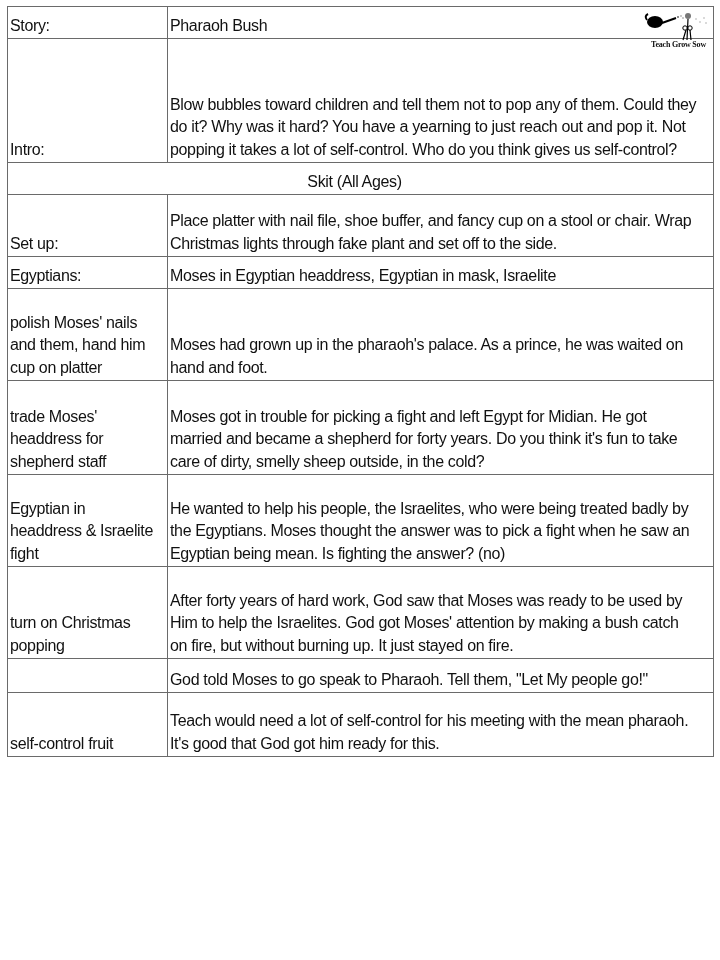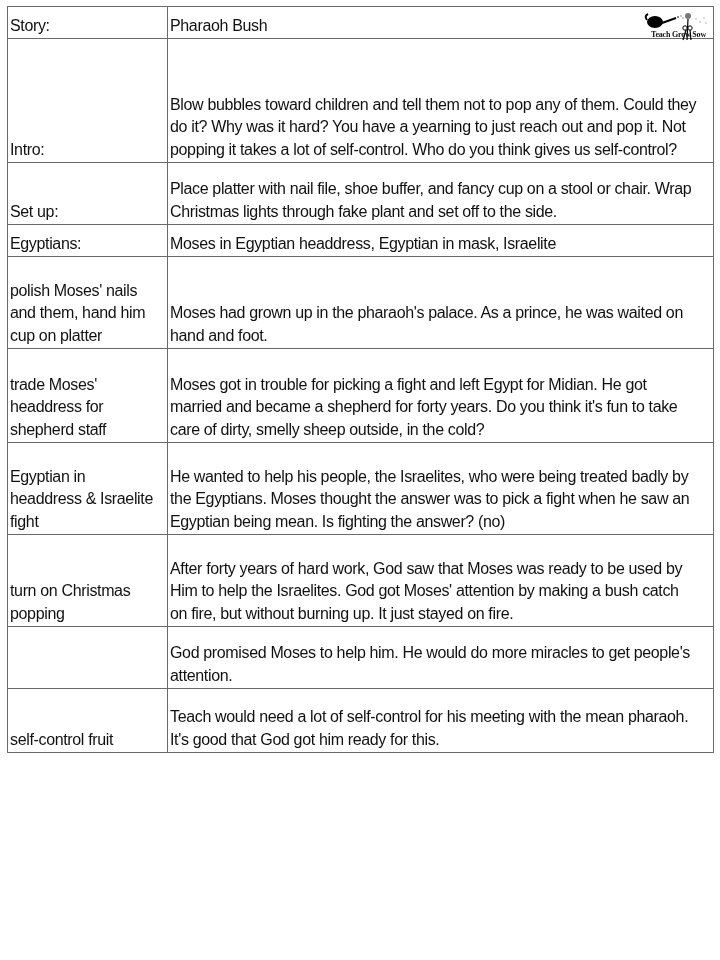--- a/index.html
+++ b/index.html
@@ -4,34 +4,37 @@
   <style>
     html, body { margin: 0; padding: 0; background: #ffffff; }
     body { width: 720px; height: 960px; position: relative; overflow: hidden;
            font-family: "Liberation Sans Narrow", "Liberation Sans", sans-serif; color: #111; }
     table { position: absolute; left: 7px; top: 6px; width: 707px; border-collapse: collapse; table-layout: fixed; }
     td { border: 1.5px solid #6a6a6a; padding: 0 14px 1px 2px; vertical-align: bottom;
          font-size: 16px; line-height: 22.5px; letter-spacing: -0.35px; font-stretch: condensed; }
     td.label { width: 143px; }
     td.center { text-align: center; vertical-align: bottom; }
     .logo { position: absolute; left: 642px; top: 10px; width: 68px; height: 40px; }
-    .logo-text { position: absolute; left: 651px; top: 30px; font-size: 8px; font-weight: bold; font-family: "Liberation Serif", serif; white-space: nowrap; letter-spacing: -0.2px; }
+    .logo-text { position: absolute; left: 651px; top: 40px; font-size: 8px; font-weight: bold; font-family: "Liberation Serif", serif; white-space: nowrap; letter-spacing: -0.2px; }
   </style>
 </head>
 <body>
 
 <table>
   <tbody>
       <tr style="height:32px">
     <td class="label">Story:</td>
     <td>Pharaoh Bush</td>
   </tr>
   <tr style="height:124px">
     <td class="label">Intro:</td>
     <td>Blow bubbles toward children and tell them not to pop any of them. Could they do it? Why was it hard? You have a yearning to just reach out and pop it. Not popping it takes a lot of self-control. Who do you think gives us self-control?</td>
+  </tr>
+  <tr style="height:32px">
+    <td colspan="2" class="center">Skit (All Ages)</td>
   </tr>
   <tr style="height:62px">
     <td class="label">Set up:</td>
     <td>Place platter with nail file, shoe buffer, and fancy cup on a stool or chair. Wrap Christmas lights through fake plant and set off to the side.</td>
   </tr>
   <tr style="height:32px">
     <td class="label">Egyptians:</td>
     <td>Moses in Egyptian headdress, Egyptian in mask, Israelite</td>
   </tr>
   <tr style="height:92px">
@@ -43,23 +46,23 @@
     <td>Moses got in trouble for picking a fight and left Egypt for Midian. He got married and became a shepherd for forty years. Do you think it's fun to take care of dirty, smelly sheep outside, in the cold?</td>
   </tr>
   <tr style="height:92px">
     <td class="label">Egyptian in headdress &amp; Israelite fight</td>
     <td>He wanted to help his people, the Israelites, who were being treated badly by the Egyptians. Moses thought the answer was to pick a fight when he saw an Egyptian being mean. Is fighting the answer? (no)</td>
   </tr>
   <tr style="height:92px">
     <td class="label">turn on Christmas popping</td>
     <td>After forty years of hard work, God saw that Moses was ready to be used by Him to help the Israelites. God got Moses' attention by making a bush catch on fire, but without burning up. It just stayed on fire.</td>
   </tr>
-  <tr style="height:62px">
+  <tr style="height:34px">
     <td class="label"></td>
-    <td>God promised Moses to help him. He would do more miracles to get people's attention.</td>
+    <td>God told Moses to go speak to Pharaoh. Tell them, "Let My people go!"</td>
   </tr>
   <tr style="height:64px">
     <td class="label">self-control fruit</td>
     <td>Teach would need a lot of self-control for his meeting with the mean pharaoh. It's good that God got him ready for this.</td>
   </tr>
 </tbody>
   </table>
 
 <svg class="logo" viewBox="0 0 68 40">
   <ellipse cx="13" cy="12" rx="8" ry="6" fill="#000"></ellipse>

